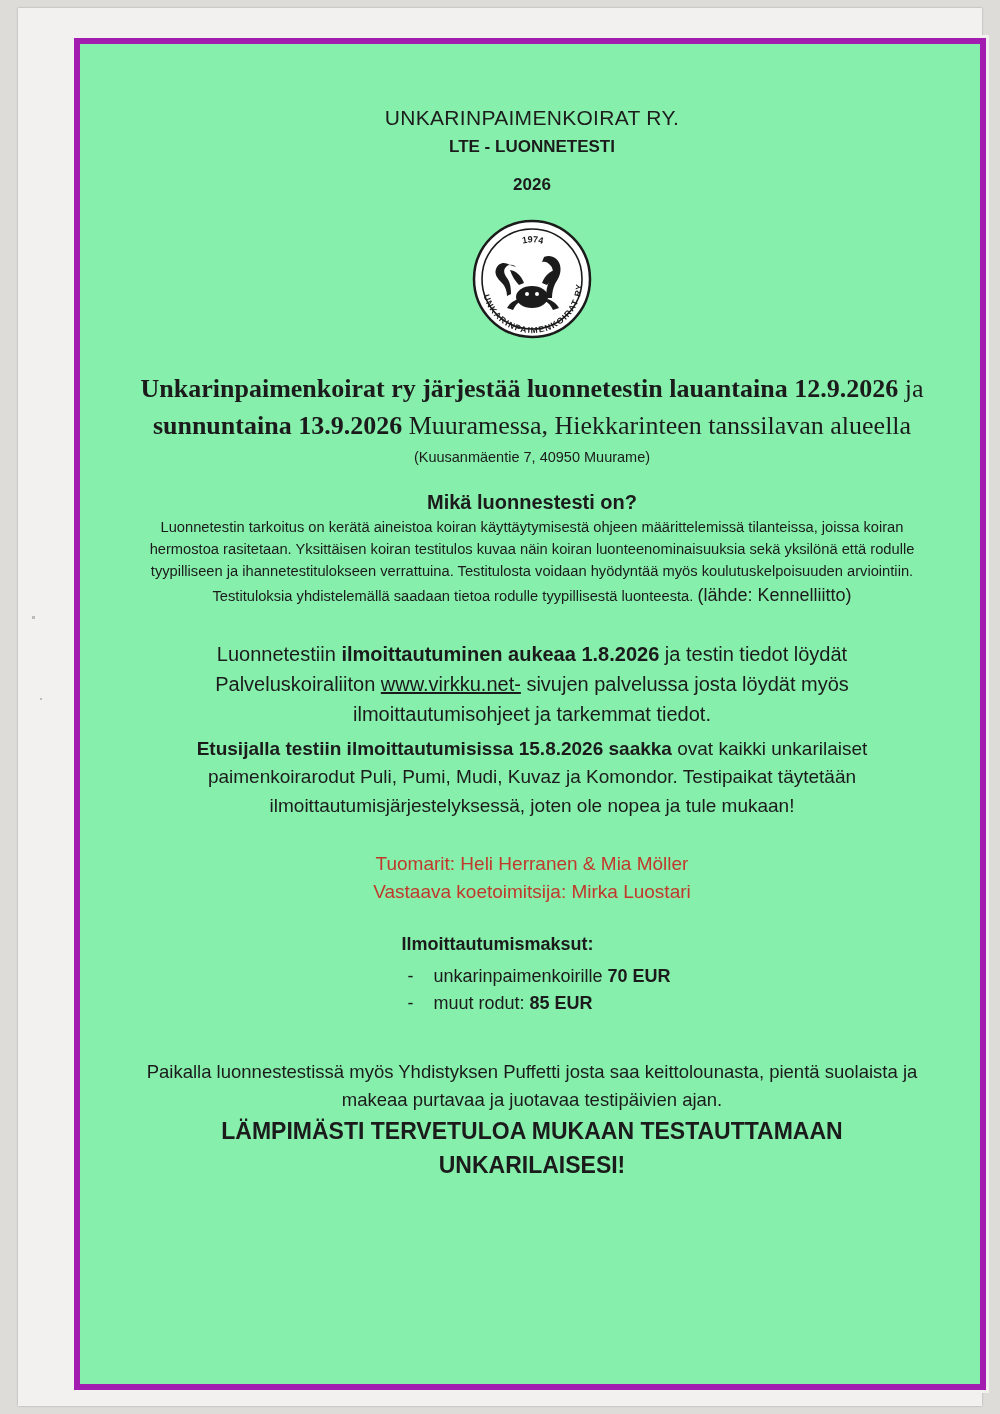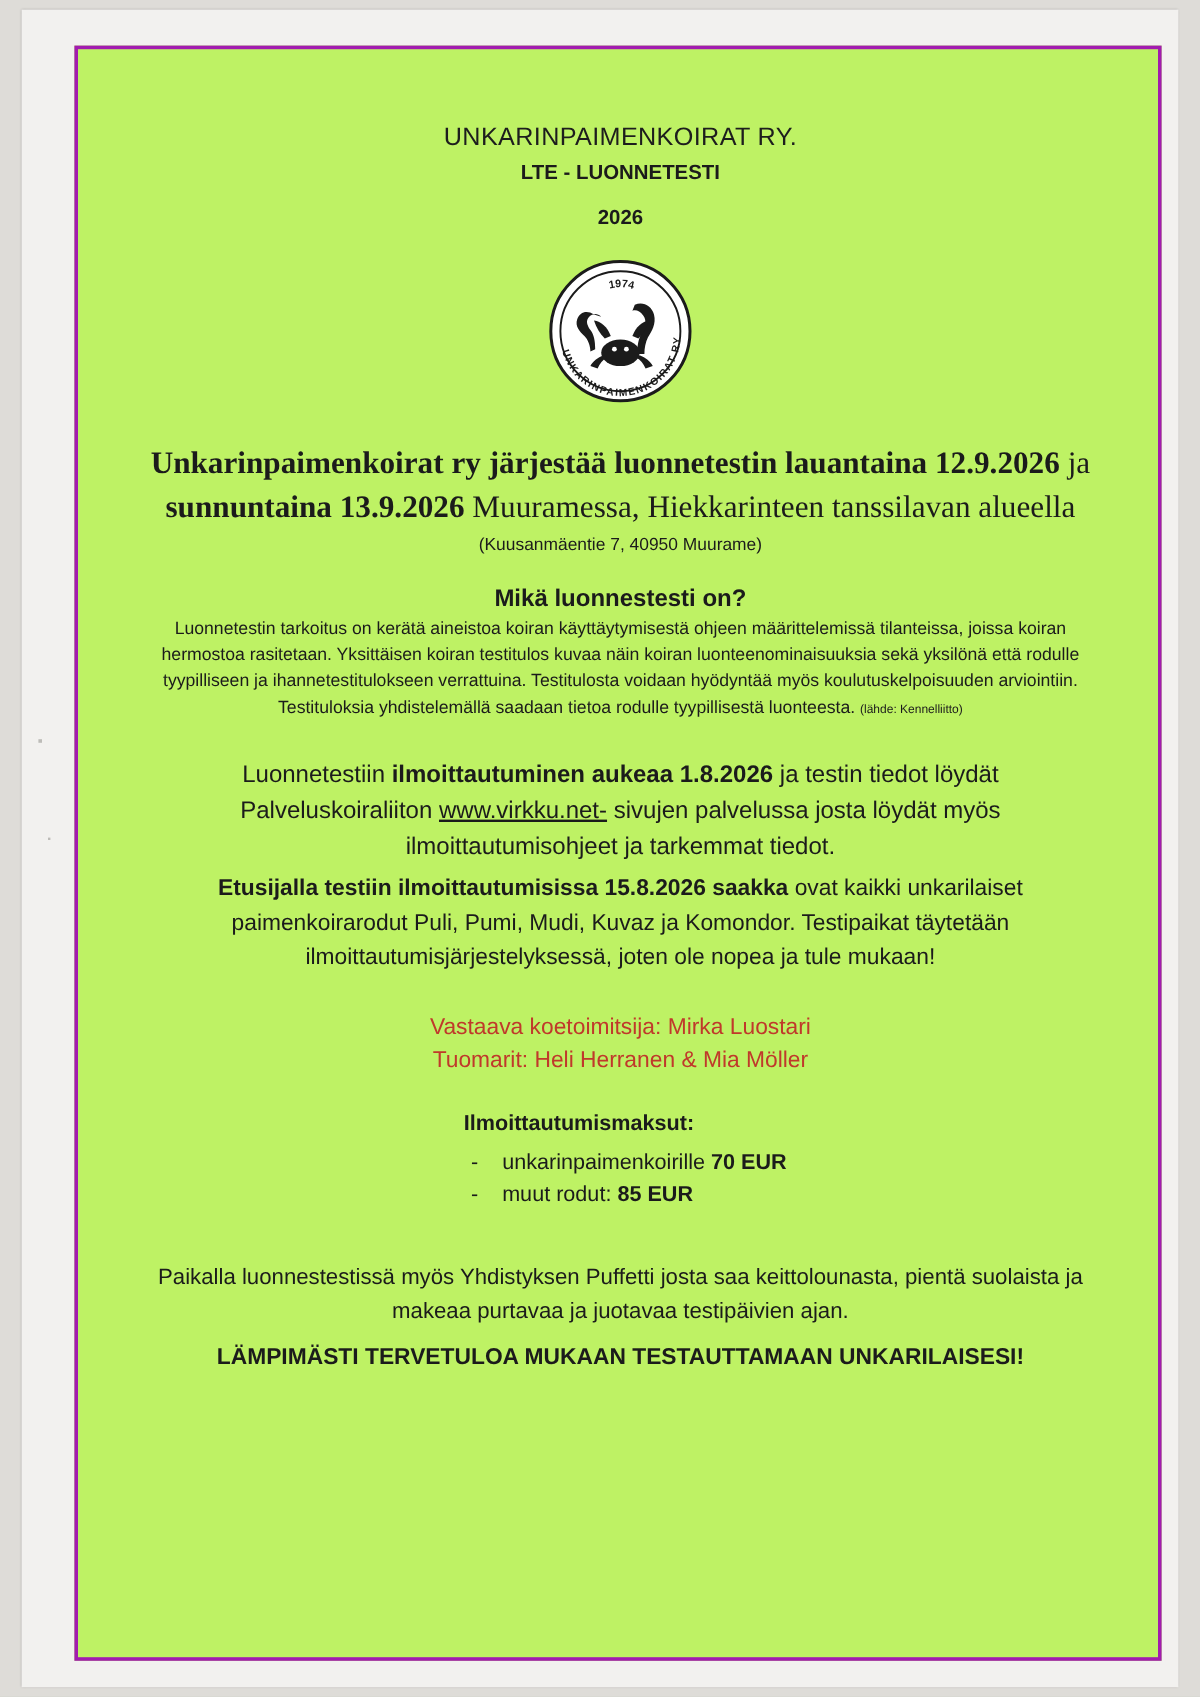--- a/index.html
+++ b/index.html
@@ -27,26 +27,26 @@
     left: 18px;
     top: 8px;
     width: 964px;
     height: 1398px;
     background: #f2f1ef;
     box-shadow: 0 0 2px rgba(0,0,0,0.25);
   }
   
   .sheet {
     position: absolute;
-    left: 44px;
+    left: 56px;
     top: 30px;
     width: 900px;
     height: 1340px;
-    background: #bef264;
-    border: 3px solid #a21caf;
+    background: #86efac;
+    border: 6px solid #a21caf;
     box-shadow: 0 0 0 3px #f2f1ef, 0 1px 3px rgba(0,0,0,0.12);
   }
   .content {
     position: absolute;
     left: 52px;
     top: 62px;
     width: 800px;
     text-align: center;
   }
   .org-title {
@@ -86,21 +86,21 @@
   .q-title {
     font-size: 20px;
     font-weight: bold;
     margin: 0 0 2px 0;
   }
   .q-body {
     font-size: 14.7px;
     line-height: 1.5;
     margin: 0 14px;
   }
-  .q-body .src { font-size: 10px; }
+  .q-body .src { font-size: 18px; }
   .block2 {
     font-size: 20px;
     line-height: 1.5;
     margin: 30px 22px 0 22px;
   }
   .block2 b { font-weight: bold; }
   .link {
     color: #1b1b1b;
     text-decoration: underline;
   }
@@ -137,22 +137,22 @@
     width: 26px;
     padding-left: 14px;
   }
   .footer {
     font-size: 18.5px;
     line-height: 1.5;
     margin: 40px 6px 0 6px;
   }
   .footer-strong {
     font-weight: bold;
-    font-size: 19px;
-    margin-top: 12px;
+    font-size: 23px;
+    margin-top: 0;
   }
   
   .speck {
     position: absolute;
     background: #bdbcb8;
   }
 </style>
 </head>
 <body>
 
@@ -215,22 +215,22 @@
 
         <div class="block2">
           <span>Luonnetestiin </span><b>ilmoittautuminen aukeaa 1.8.2026</b><span> ja testin tiedot löydät Palveluskoiraliiton </span><a class="link" href="#">www.virkku.net-</a><span> sivujen palvelussa josta löydät myös ilmoittautumisohjeet ja tarkemmat tiedot.</span>
         </div>
 
         <div class="block3">
           <b>Etusijalla testiin ilmoittautumisissa 15.8.2026 saakka</b><span> ovat kaikki unkarilaiset paimenkoirarodut Puli, Pumi, Mudi, Kuvaz ja Komondor. Testipaikat täytetään ilmoittautumisjärjestelyksessä, joten ole nopea ja tule mukaan!</span>
         </div>
 
         <div class="judges">
+          <div>Tuomarit: Heli Herranen &amp; Mia Möller</div>
           <div>Vastaava koetoimitsija: Mirka Luostari</div>
-          <div>Tuomarit: Heli Herranen &amp; Mia Möller</div>
         </div>
 
         <div class="fees-wrap">
           <div class="fees-title">Ilmoittautumismaksut:</div>
           <div class="fee-row">
             <span class="fee-dash">-</span><span>unkarinpaimenkoirille </span><b>70 EUR</b>
           </div>
           <div class="fee-row">
             <span class="fee-dash">-</span><span>muut rodut: </span><b>85 EUR</b>
           </div>

